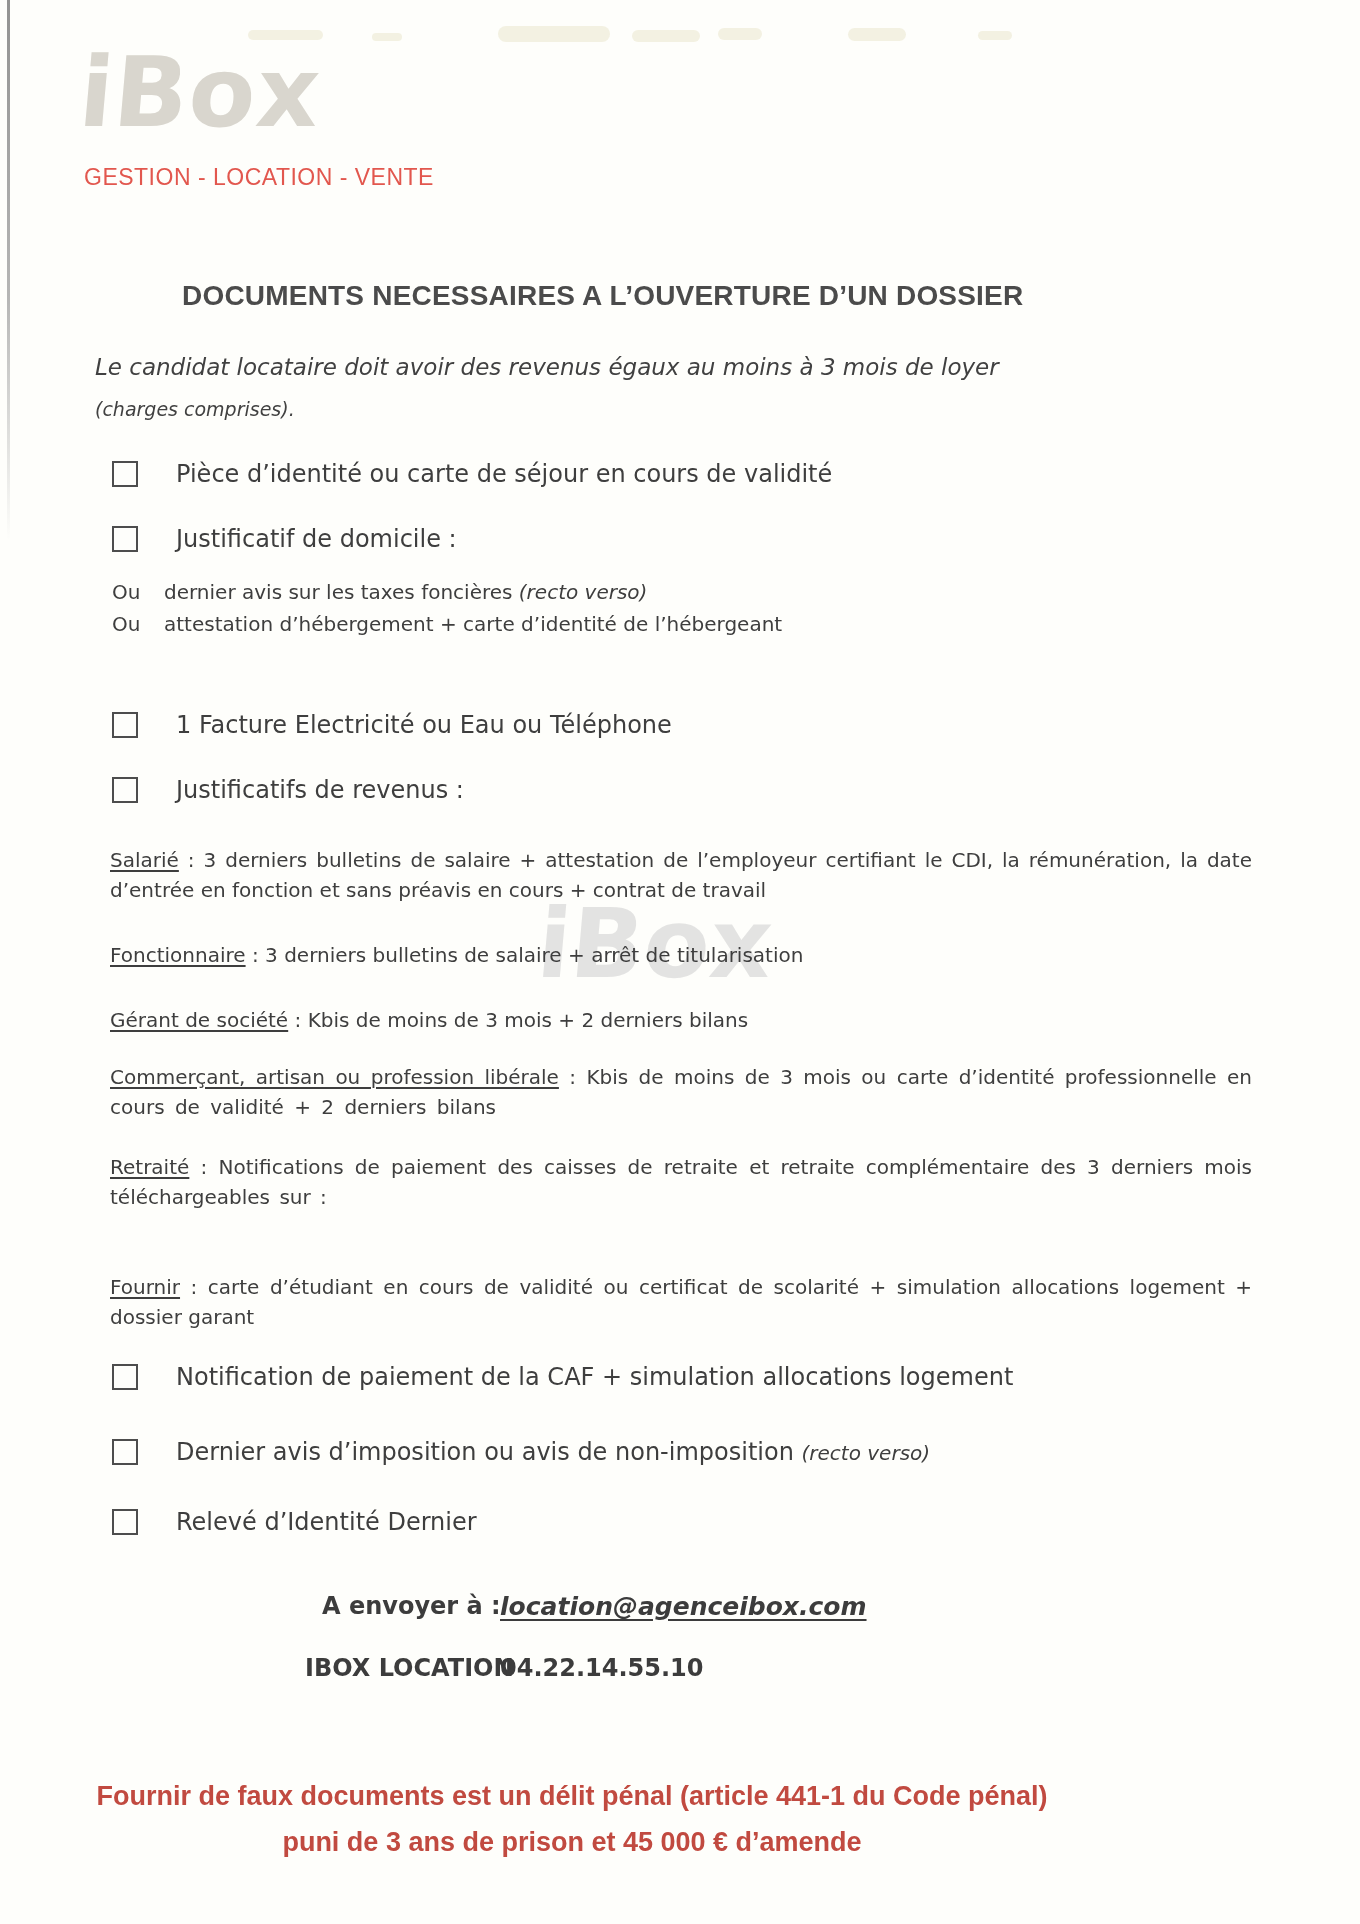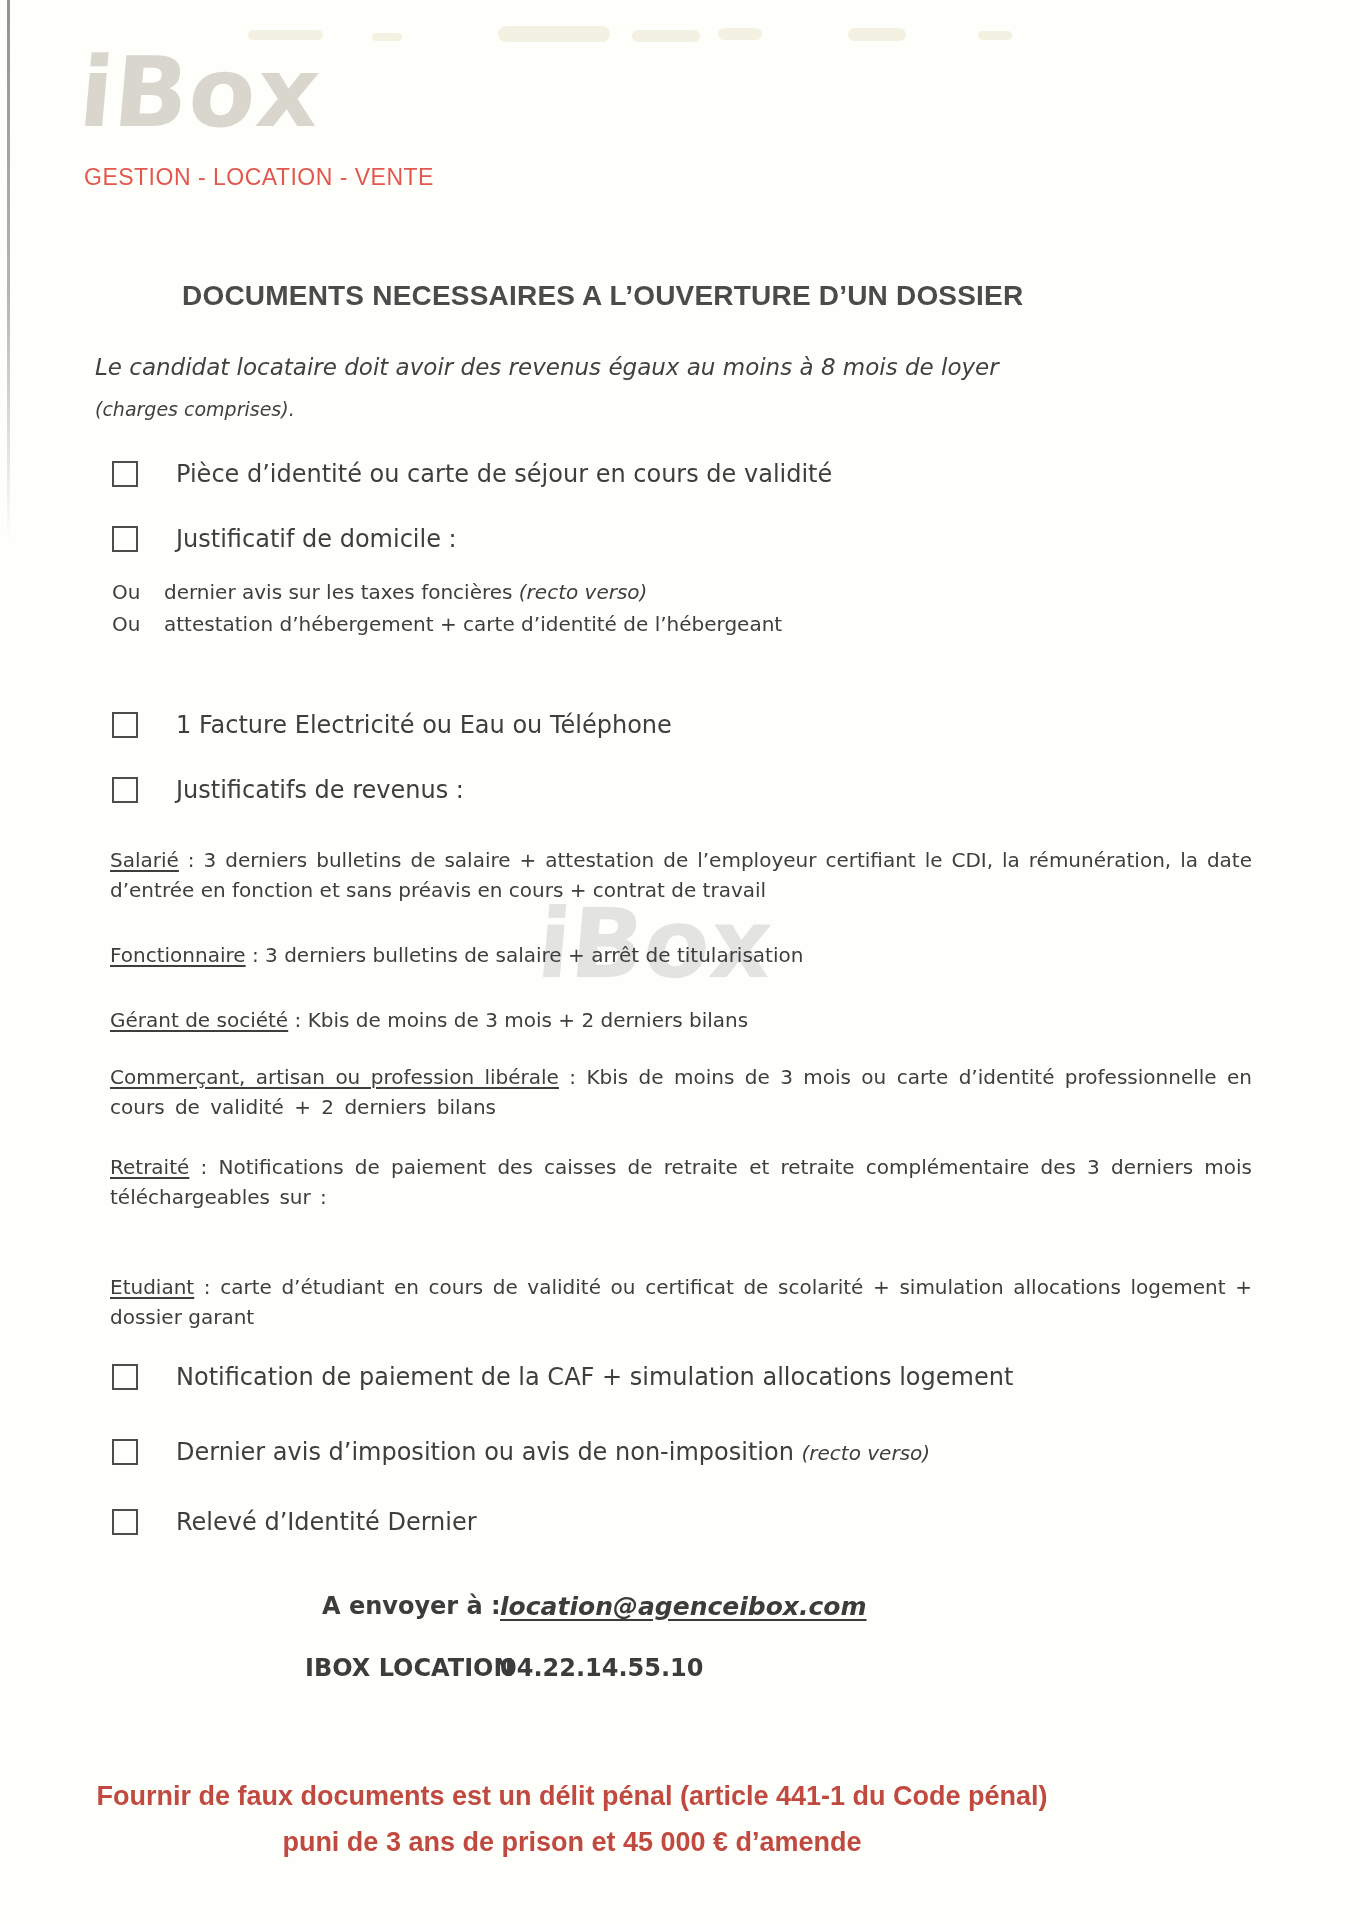--- a/index.html
+++ b/index.html
@@ -103,21 +103,21 @@
     <div class="smudge" style="left:848px;top:28px;width:58px;height:13px;"></div>
     <div class="smudge" style="left:978px;top:31px;width:34px;height:9px;"></div>
   </div>
 
   <div class="abs watermark">iBox</div>
 
   <div class="abs logo">iBox</div>
   <div class="abs tagline">GESTION - LOCATION - VENTE</div>
 
   <div class="abs doc-title above">DOCUMENTS NECESSAIRES A L’OUVERTURE D’UN DOSSIER</div>
-  <div class="abs intro1 above">Le candidat locataire doit avoir des revenus égaux au moins à 8 mois de loyer</div>
+  <div class="abs intro1 above">Le candidat locataire doit avoir des revenus égaux au moins à 3 mois de loyer</div>
   <div class="abs intro2 above">(charges comprises).</div>
 
   <div class="chkrow above" style="top:460px;">
     <span class="box"></span>
     <span class="chklabel">Pièce d’identité ou carte de séjour en cours de validité</span>
   </div>
 
   <div class="chkrow above" style="top:525px;">
     <span class="box"></span>
     <span class="chklabel">Justificatif de domicile :</span>
@@ -158,21 +158,21 @@
 
   <p class="prof above" style="top:1062px; word-spacing:4px;">
     <span class="lead">Commerçant, artisan ou profession libérale</span><span> : Kbis de moins de 3 mois ou carte d’identité professionnelle en cours de validité + 2 derniers bilans</span>
   </p>
 
   <p class="prof above" style="top:1152px; word-spacing:3px;">
     <span class="lead">Retraité</span><span> : Notifications de paiement des caisses de retraite et retraite complémentaire des 3 derniers mois téléchargeables sur :</span>
   </p>
 
   <p class="prof above" style="top:1272px;">
-    <span class="lead">Etudiant</span><span> : carte d’étudiant en cours de validité ou certificat de scolarité + simulation allocations logement + dossier garant</span>
+    <span class="lead">Fournir</span><span> : carte d’étudiant en cours de validité ou certificat de scolarité + simulation allocations logement + dossier garant</span>
   </p>
 
   <div class="chkrow above" style="top:1363px;">
     <span class="box"></span>
     <span class="chklabel">Notification de paiement de la CAF + simulation allocations logement</span>
   </div>
 
   <div class="chkrow above" style="top:1438px;">
     <span class="box"></span>
     <span class="chklabel"><span>Dernier avis d’imposition ou avis de non-imposition </span><span class="chknote">(recto verso)</span></span>

